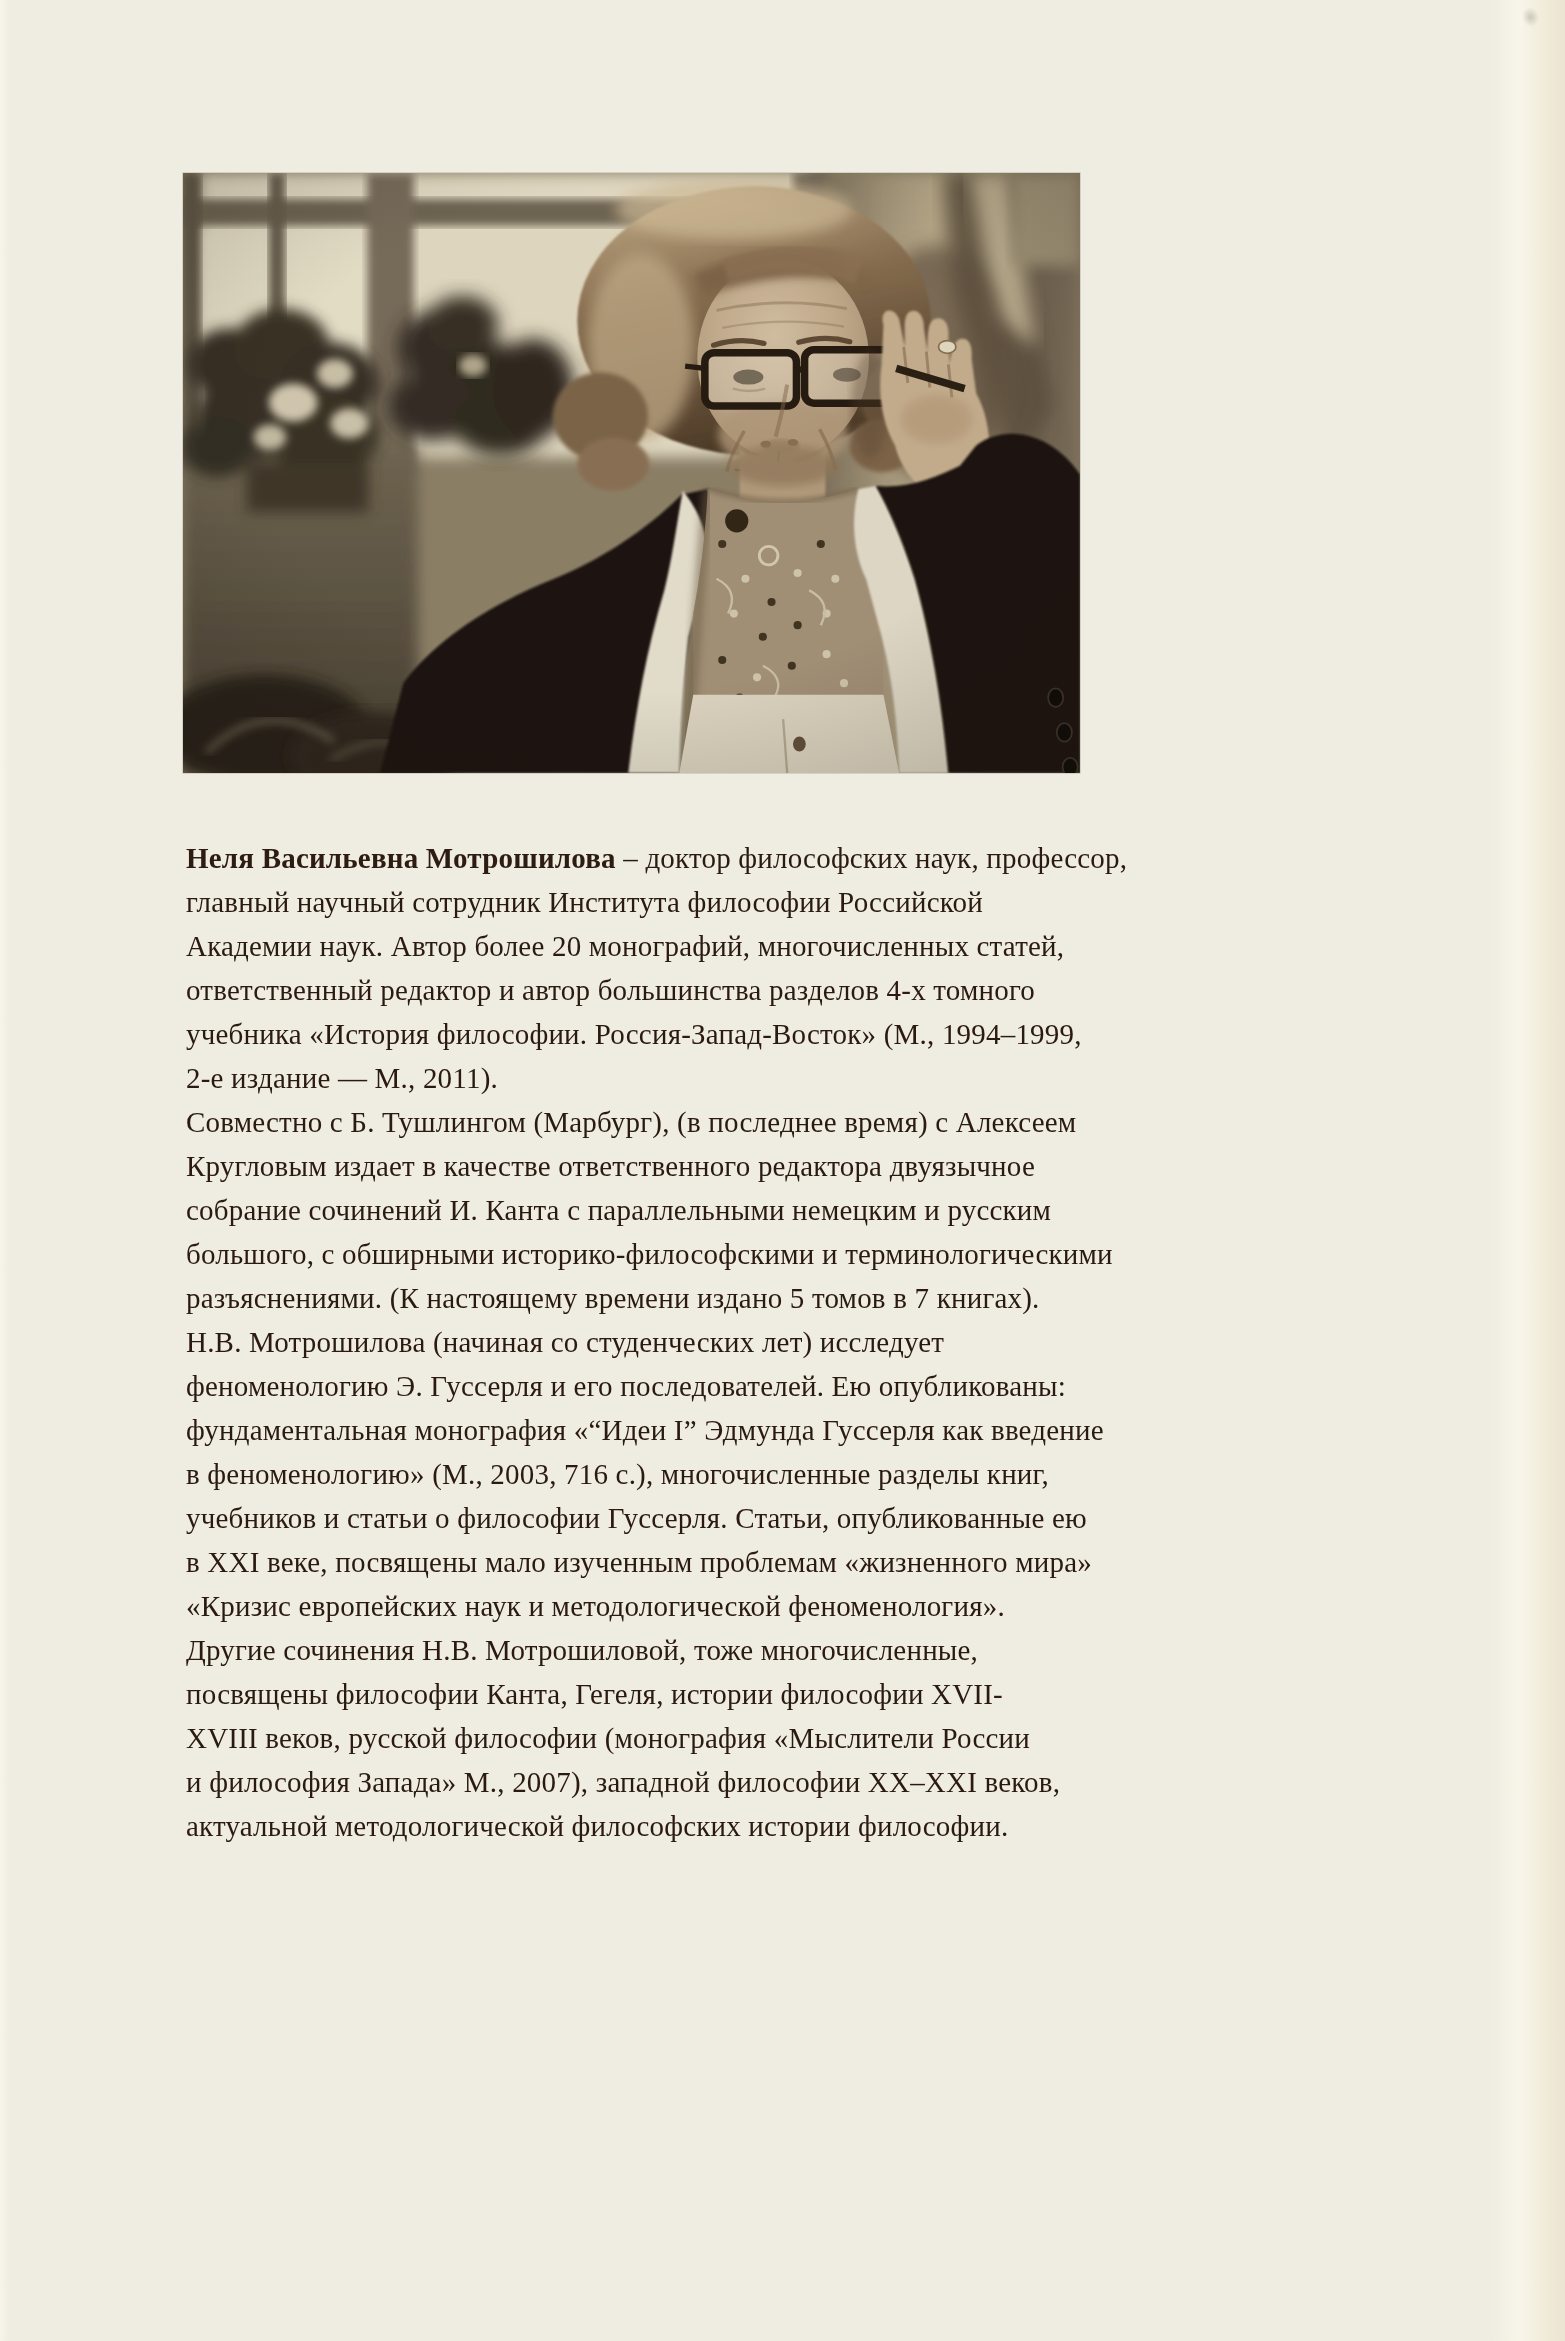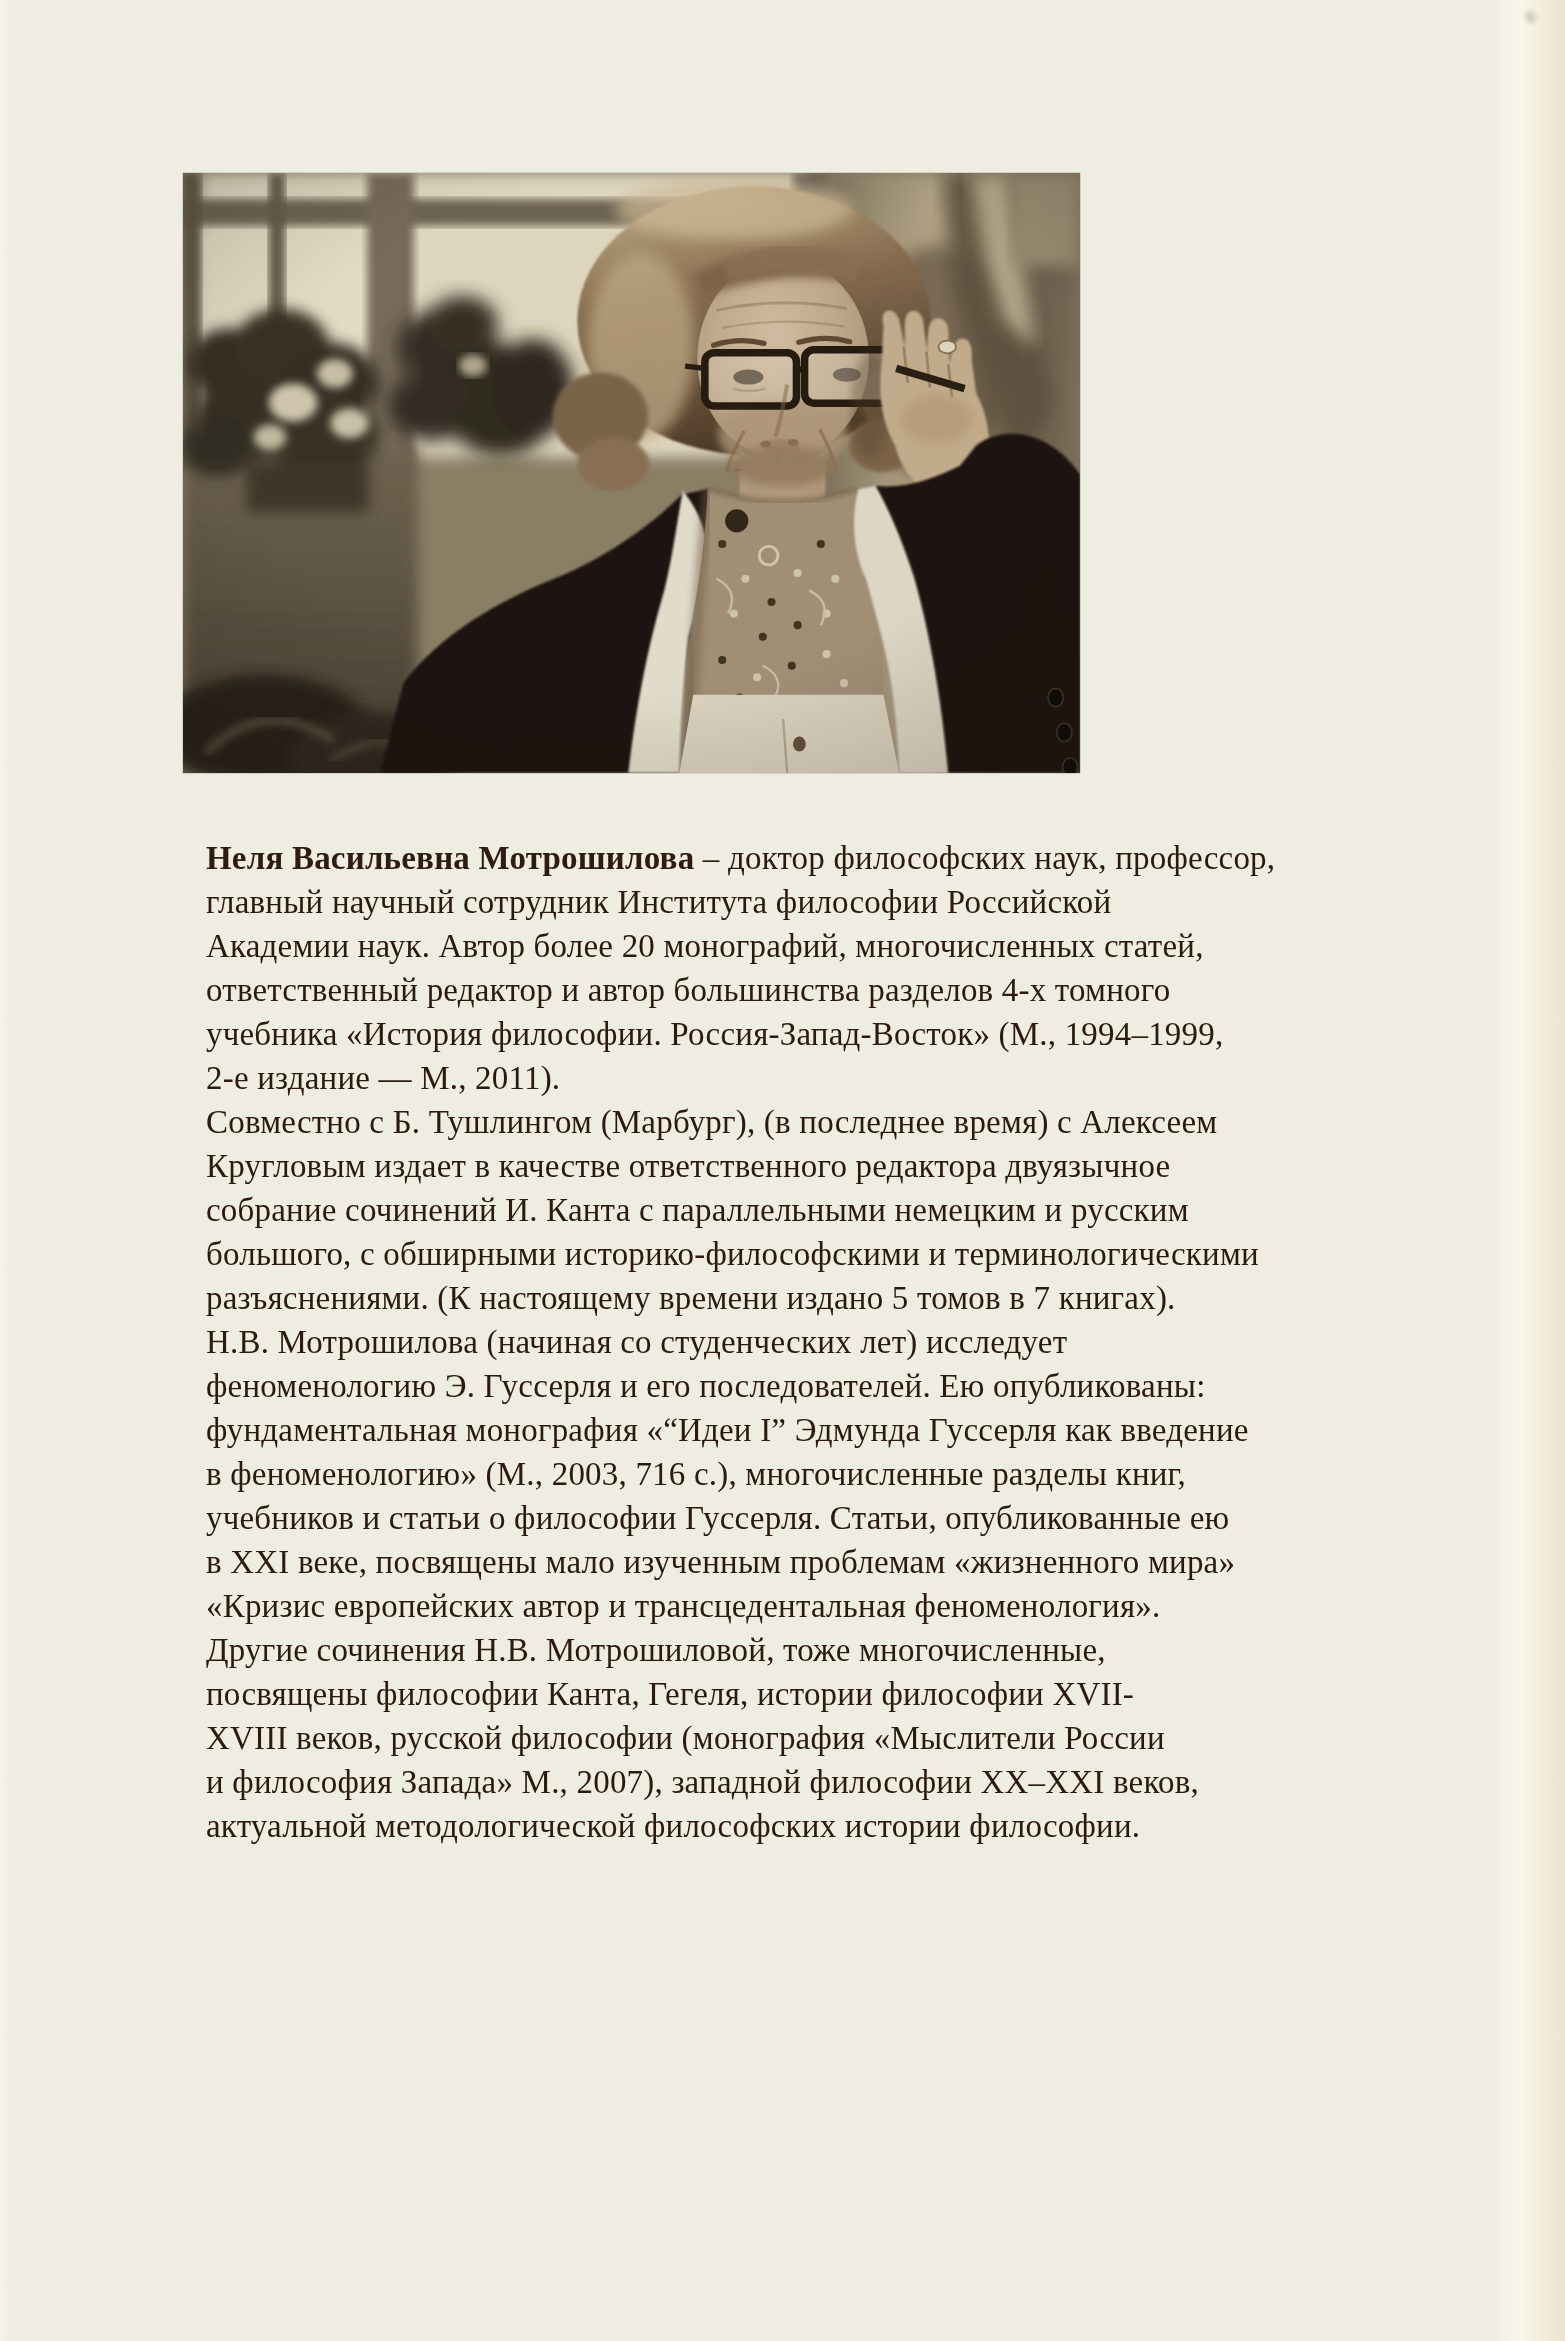--- a/index.html
+++ b/index.html
@@ -26,23 +26,22 @@
     transform:rotate(-18deg);
   }
   .photo{
     position:absolute;left:183px;top:173px;width:897px;height:600px;
     overflow:hidden;
     box-shadow:0 0 0 0.6px rgba(60,52,40,0.25);
   }
   .photo svg{display:block;width:100%;height:100%;}
   .bio{
     position:absolute;left:186px;top:836px;width:1224px;
-    font-size:33px;line-height:44px;color:#2b1a10;
+    font-size:29px;line-height:44px;color:#2b1a10;
     letter-spacing:0.2px;
-    margin-left:20px;
   }
   .line{white-space:nowrap;}
   .bold{font-weight:700;color:#2e1c12;}
 </style>
 </head>
 <body>
 
 <div class="page">
 
   <div class="edge-left"></div>
@@ -277,21 +276,21 @@
     <div class="line">Кругловым издает в качестве ответственного редактора двуязычное</div>
     <div class="line">собрание сочинений И. Канта с параллельными немецким и русским</div>
     <div class="line">большого, с обширными историко-философскими и терминологическими</div>
     <div class="line">разъяснениями. (К настоящему времени издано 5 томов в 7 книгах).</div>
     <div class="line">Н.В. Мотрошилова (начиная со студенческих лет) исследует</div>
     <div class="line">феноменологию Э. Гуссерля и его последователей. Ею опубликованы:</div>
     <div class="line">фундаментальная монография «“Идеи I” Эдмунда Гуссерля как введение</div>
     <div class="line">в феноменологию» (М., 2003, 716 с.), многочисленные разделы книг,</div>
     <div class="line">учебников и статьи о философии Гуссерля. Статьи, опубликованные ею</div>
     <div class="line">в XXI веке, посвящены мало изученным проблемам «жизненного мира»</div>
-    <div class="line">«Кризис европейских автор и трансцедентальная феноменология».</div>
+    <div class="line">«Кризис европейских наук и методологической феноменология».</div>
     <div class="line">Другие сочинения Н.В. Мотрошиловой, тоже многочисленные,</div>
     <div class="line">посвящены философии Канта, Гегеля, истории философии XVII-</div>
     <div class="line">XVIII веков, русской философии (монография «Мыслители России</div>
     <div class="line">и философия Запада» М., 2007), западной философии XX–XXI веков,</div>
     <div class="line">актуальной методологической философских истории философии.</div>
   </div>
 
 </div>
 
 

